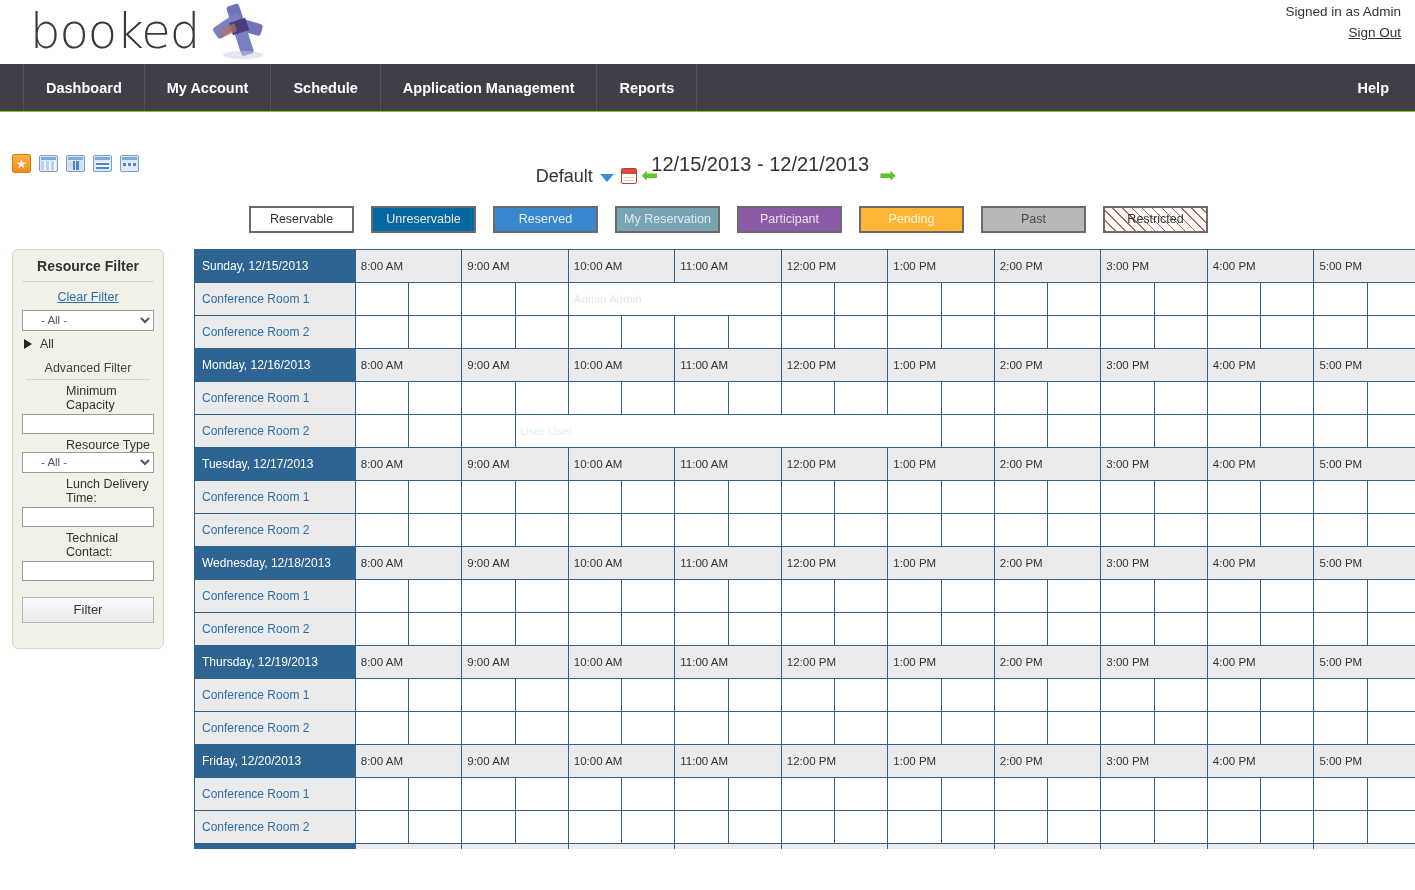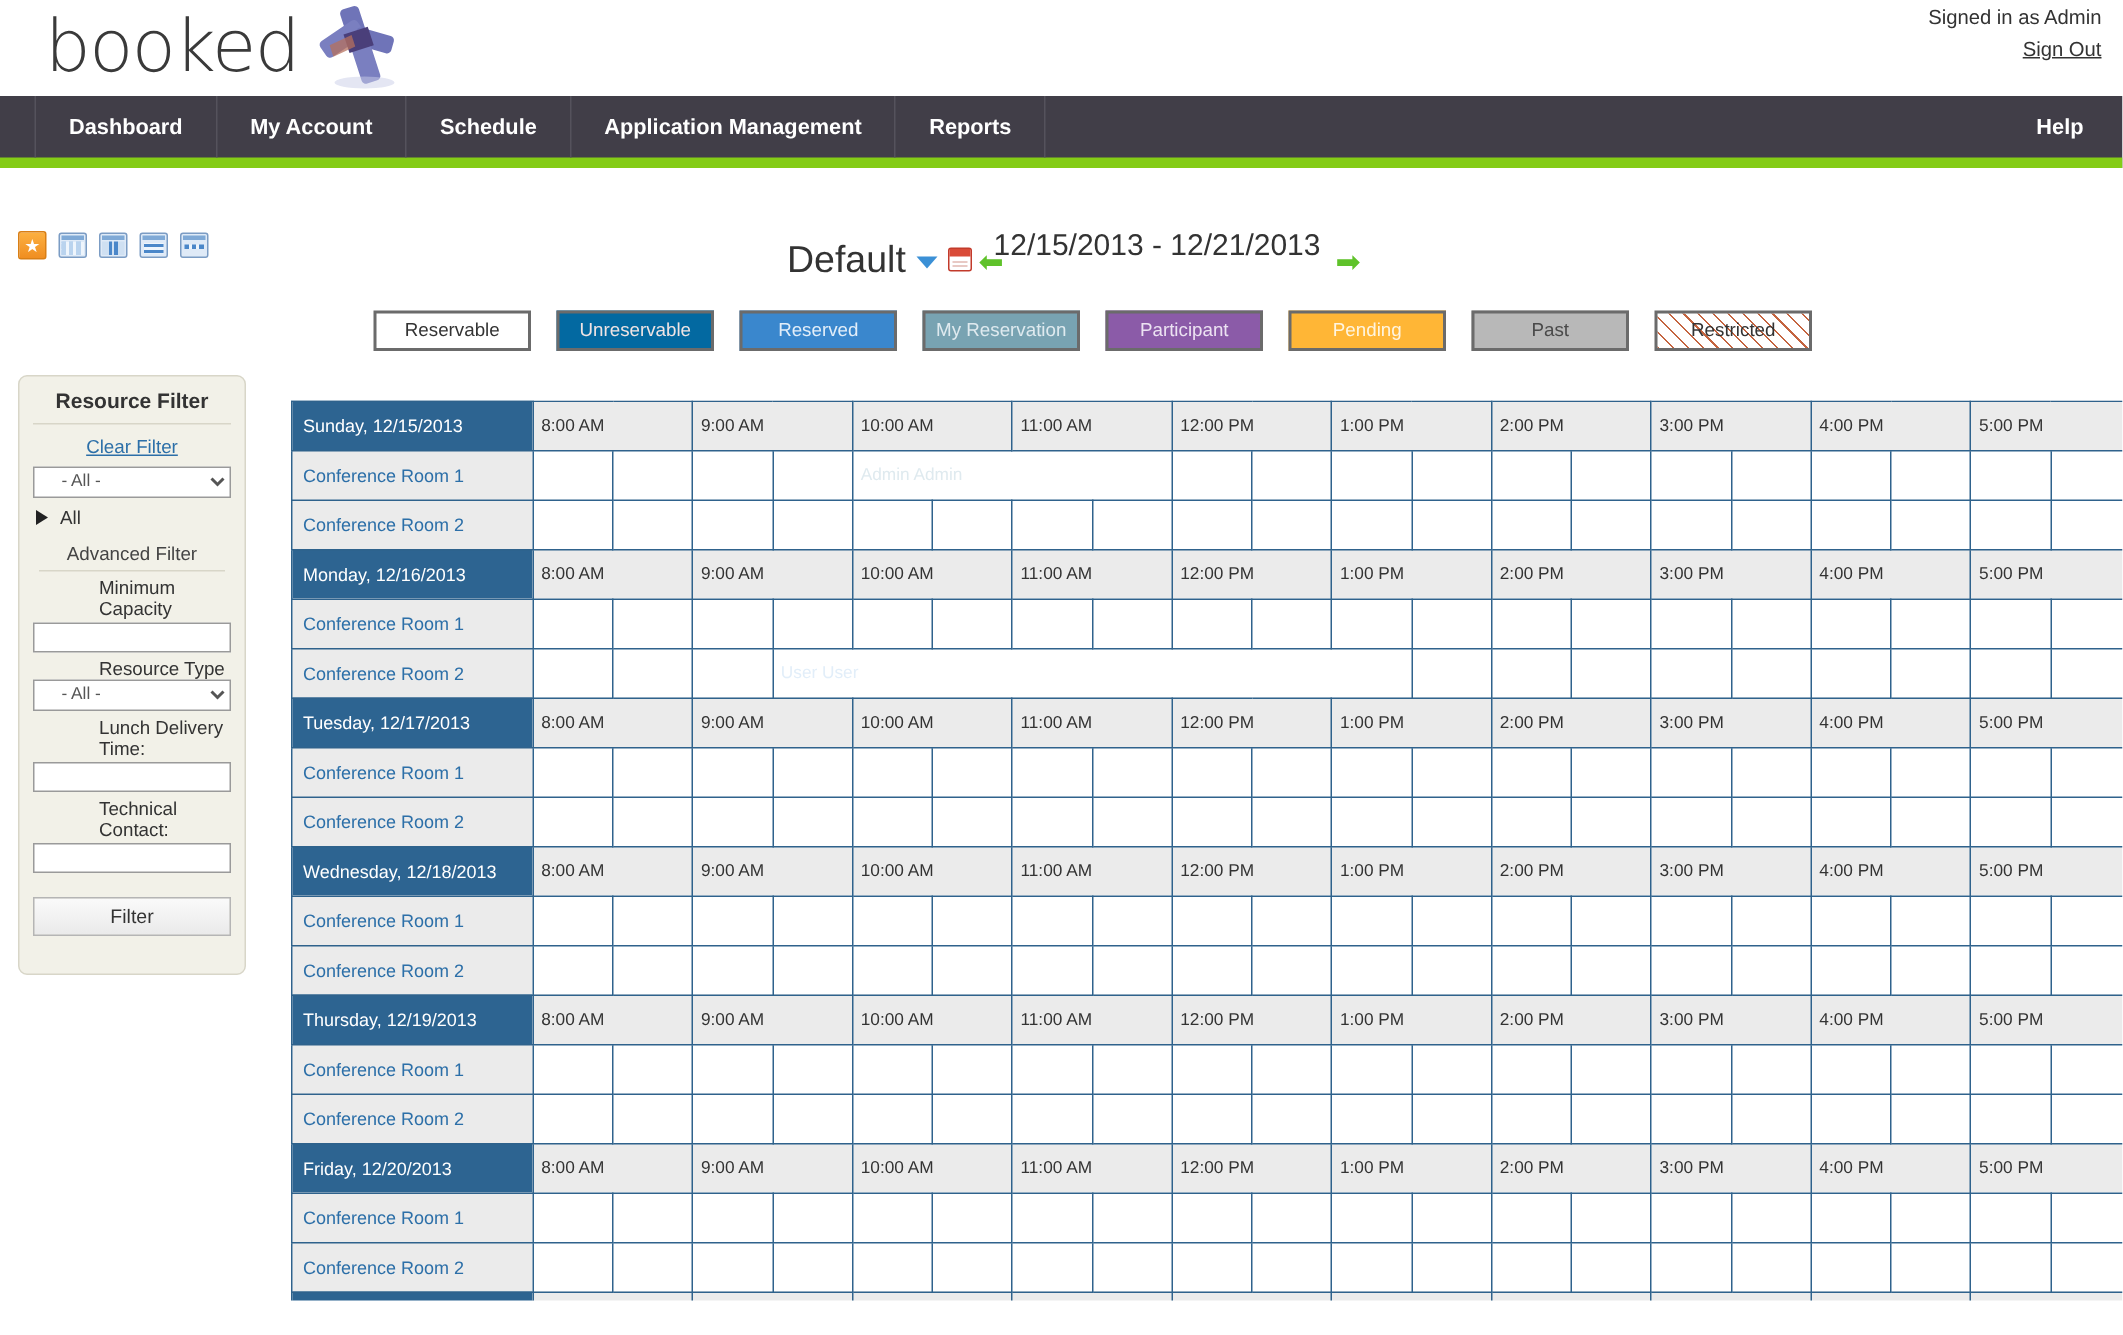--- a/index.html
+++ b/index.html
@@ -48,21 +48,21 @@
     color: #333;
     text-decoration: underline;
   }
 
   
   .navbar {
     height: 48px;
     background: #413e48;
     display: flex;
     align-items: stretch;
-    border-bottom: 7px solid #84cc16;
+    border-bottom: 1px solid #84cc16;
   }
   .nav-item {
     display: flex; align-items: center;
     padding: 0 22px;
     color: #ffffff;
     font-size: 14.5px;
     font-weight: bold;
     border-right: 1px solid #55525c;
     cursor: pointer;
     white-space: nowrap;
@@ -135,21 +135,21 @@
     position: absolute; left:2px; right:2px; top:7px; height:3px;
     background: repeating-linear-gradient(90deg,#4b87c9 0 3px,#eef5fc 3px 5px);
   }
 
   
   .title-area {
     text-align: center;
     padding-top: 32px;
   }
   .page-title {
-    font-size: 25px;
+    font-size: 18px;
     color: #333;
     display: inline-flex;
     align-items: center;
     gap: 7px;
     font-weight: normal;
   }
   .caret-blue {
     width: 0; height: 0;
     border-left: 7px solid transparent;
     border-right: 7px solid transparent;
@@ -320,21 +320,20 @@
     font-family: "Liberation Sans", sans-serif;
     cursor: pointer;
   }
 
   
   .schedule-wrap {
     flex: 1;
     margin-left: 10px;
     overflow: hidden;
     height: 600px;
-    margin-top: 17px;
   }
   table.sched {
     border-collapse: collapse;
     table-layout: fixed;
     width: 1227px;
     font-size: 11.5px;
   }
   table.sched td {
     border: 1px solid #2f628c;
     height: 33px;

